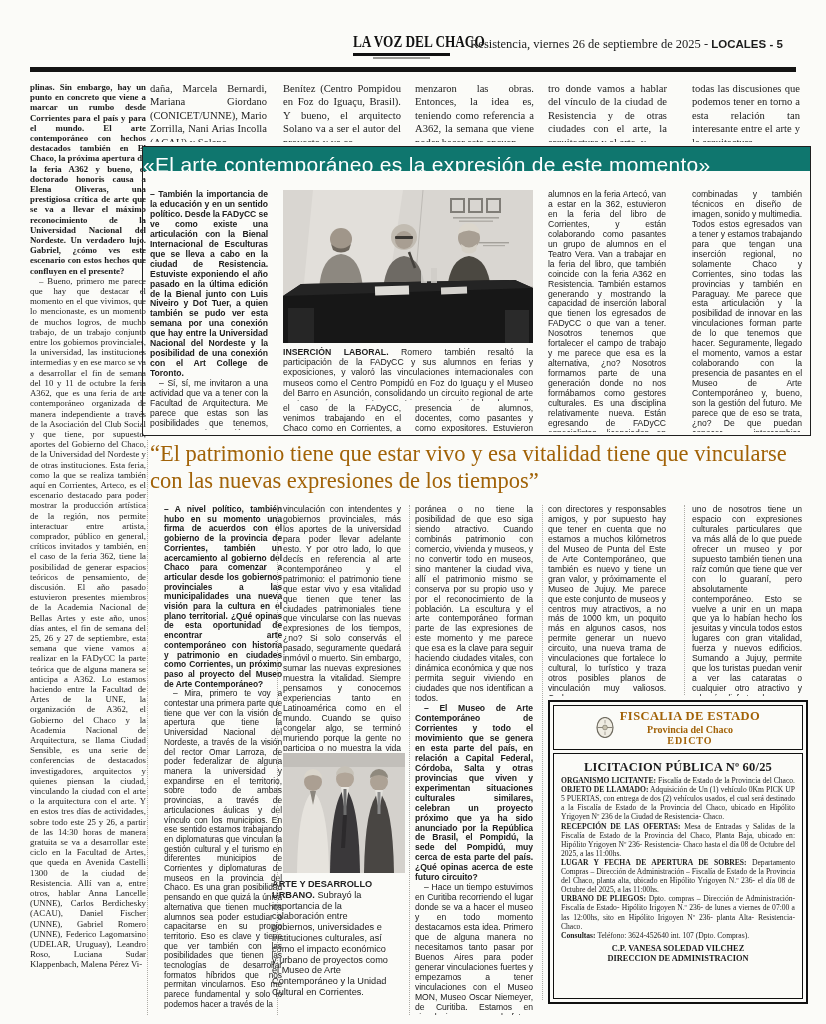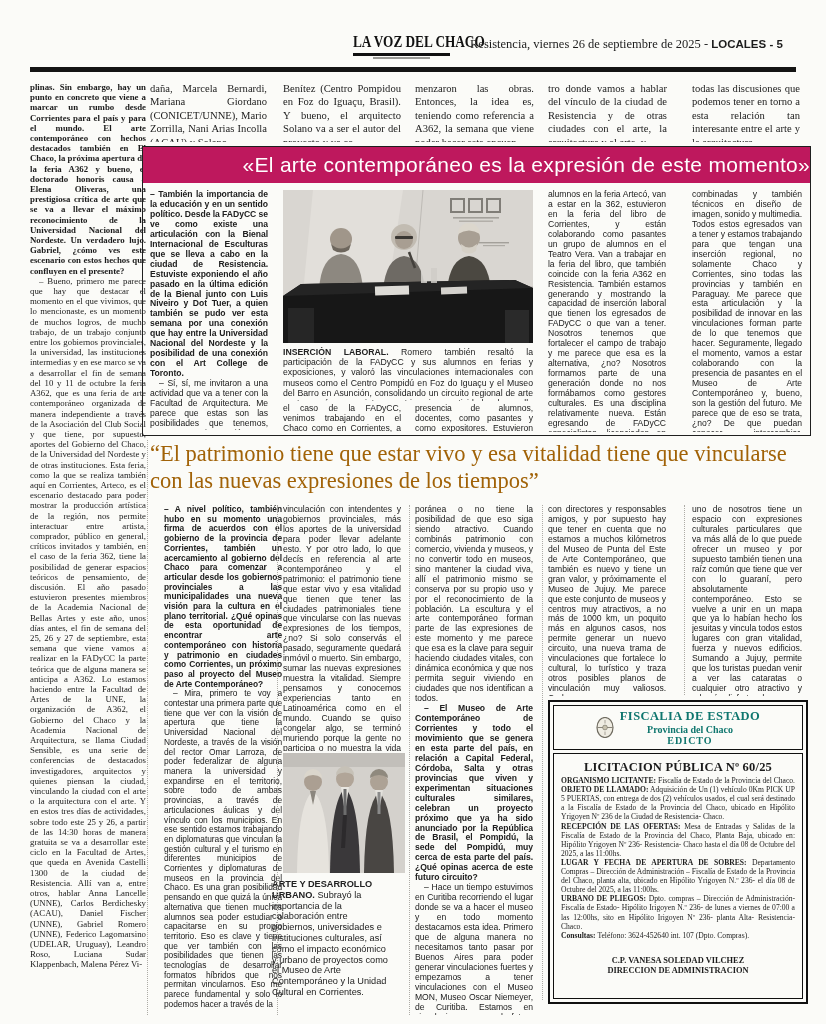--- a/index.html
+++ b/index.html
@@ -13,39 +13,39 @@
   .sans.tight{font-size:8.4px;line-height:9.7px;}
   .q{font-weight:bold;}
   .ind{text-indent:9px;}
   .masthead-title{font-family:"Liberation Serif",serif;font-weight:bold;font-size:17px;color:#111;transform:scaleX(.78);transform-origin:left center;white-space:nowrap;}
   .masthead-bar{background:#111;}
   .masthead-bar2{background:#9a9a96;}
   .dateline{font-family:"Liberation Serif",serif;font-size:12.5px;color:#1c1c1c;white-space:nowrap;}
   .dateline b{font-family:"Liberation Sans",sans-serif;font-size:11.5px;}
   .rule{background:#141414;}
   .box1{border:1.6px solid #1f1f1f;}
-  .hbar{position:absolute;left:0;top:0;right:0;height:36px;background:#be185d;color:#fff;
-        font-family:"Liberation Sans",sans-serif;font-size:21px;line-height:36px;text-align:right;
+  .hbar{position:absolute;left:0;top:0;right:0;height:24px;background:#0f766e;color:#fff;
+        font-family:"Liberation Sans",sans-serif;font-size:21px;line-height:36px;text-align:left;
         letter-spacing:.3px;font-weight:400;white-space:nowrap;overflow:hidden;}
   .cap{font-family:"Liberation Sans",sans-serif;font-size:8.7px;line-height:10.2px;color:#222;text-align:justify;}
   .cap b{font-weight:bold;}
   .cap2{font-family:"Liberation Sans",sans-serif;font-size:9.2px;line-height:10.8px;color:#222;text-align:left;}
   .quote{font-family:"Liberation Serif",serif;font-size:22.5px;line-height:27px;color:#a16207;font-weight:500;}
   .vsep{position:absolute;width:0;border-left:1px dotted #adaba6;}
   .edicto{border:2px solid #101010;background:#fbfbf8;display:flex;flex-direction:column;}
   .ed-head{border:1.4px solid #101010;margin:3px;display:flex;align-items:center;justify-content:center;gap:6px;padding:3px 4px;}
-  .ed-head-txt{text-align:center;font-family:"Liberation Serif",serif;color:#0f766e;}
+  .ed-head-txt{text-align:center;font-family:"Liberation Serif",serif;color:#a16207;}
   .ed-org{font-size:12.5px;font-weight:bold;letter-spacing:.4px;}
   .ed-sub{font-size:10px;font-weight:bold;}
   .ed-doc{font-size:10px;font-weight:bold;letter-spacing:1px;}
   .ed-body{border:1.4px solid #101010;margin:0 3px 3px 3px;padding:7px 7px;flex:1;overflow:hidden;
            font-family:"Liberation Serif",serif;font-size:7.6px;line-height:9.1px;color:#1c1c1c;text-align:justify;}
   .ed-title{font-size:12.5px;font-weight:bold;text-align:center;margin:2px 0 4px 0;letter-spacing:.2px;}
   .ed-body p b{font-weight:bold;}
-  .ed-sig{text-align:center;font-weight:bold;font-size:8.4px;line-height:10.5px;margin-top:16px;}
+  .ed-sig{text-align:center;font-weight:bold;font-size:8.4px;line-height:10.5px;margin-top:4px;}
   .photo{position:absolute;overflow:hidden;}
 </style>
 </head>
 <body>
 
 <div class="page">
 
   <div class="abs masthead-title" style="left:353px;top:32px;">LA VOZ DEL CHACO</div>
   <div class="abs masthead-bar" style="left:353px;top:53px;width:97px;height:2.5px;"></div>
   <div class="abs masthead-bar2" style="left:373px;top:57px;width:57px;height:2px;"></div>

